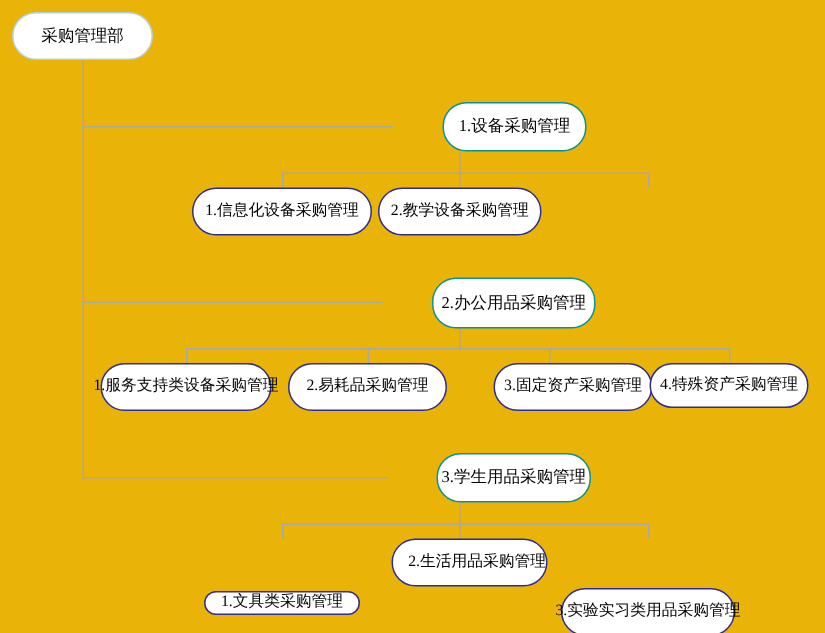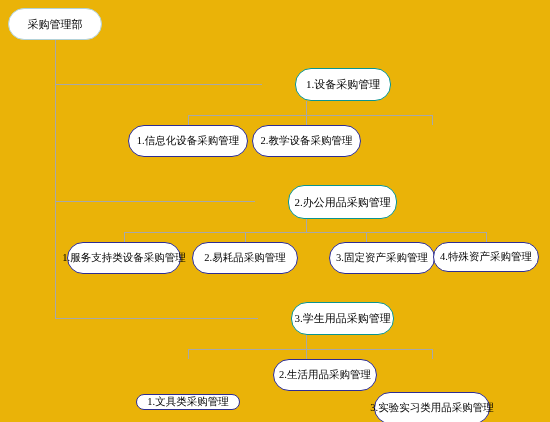--- a/index.html
+++ b/index.html
@@ -129,20 +129,20 @@
     <span class="node-label">4.特殊资产采购管理</span>
   </div>
 
   <div class="node level-one" style="left:255px; top:302px; width:103px; height:33px;">
     <span class="node-label">3.学生用品采购管理</span>
   </div>
 
   <div class="node level-two" style="left:136px; top:366px; width:104px; height:16px;margin-top:28px;">
     <span class="node-label">1.文具类采购管理</span>
   </div>
-  <div class="node level-two" style="left:273px; top:359px; width:104px; height:32px;">
+  <div class="node level-two" style="left:261px; top:359px; width:104px; height:32px;justify-content:flex-end;">
     <span class="node-label">2.生活用品采购管理</span>
   </div>
   <div class="node level-two" style="left:374px; top:359px; width:116px; height:32px;margin-top:33px;">
     <span class="node-label">3.实验实习类用品采购管理</span>
   </div>
 
 </div>
 
 </body></html>

